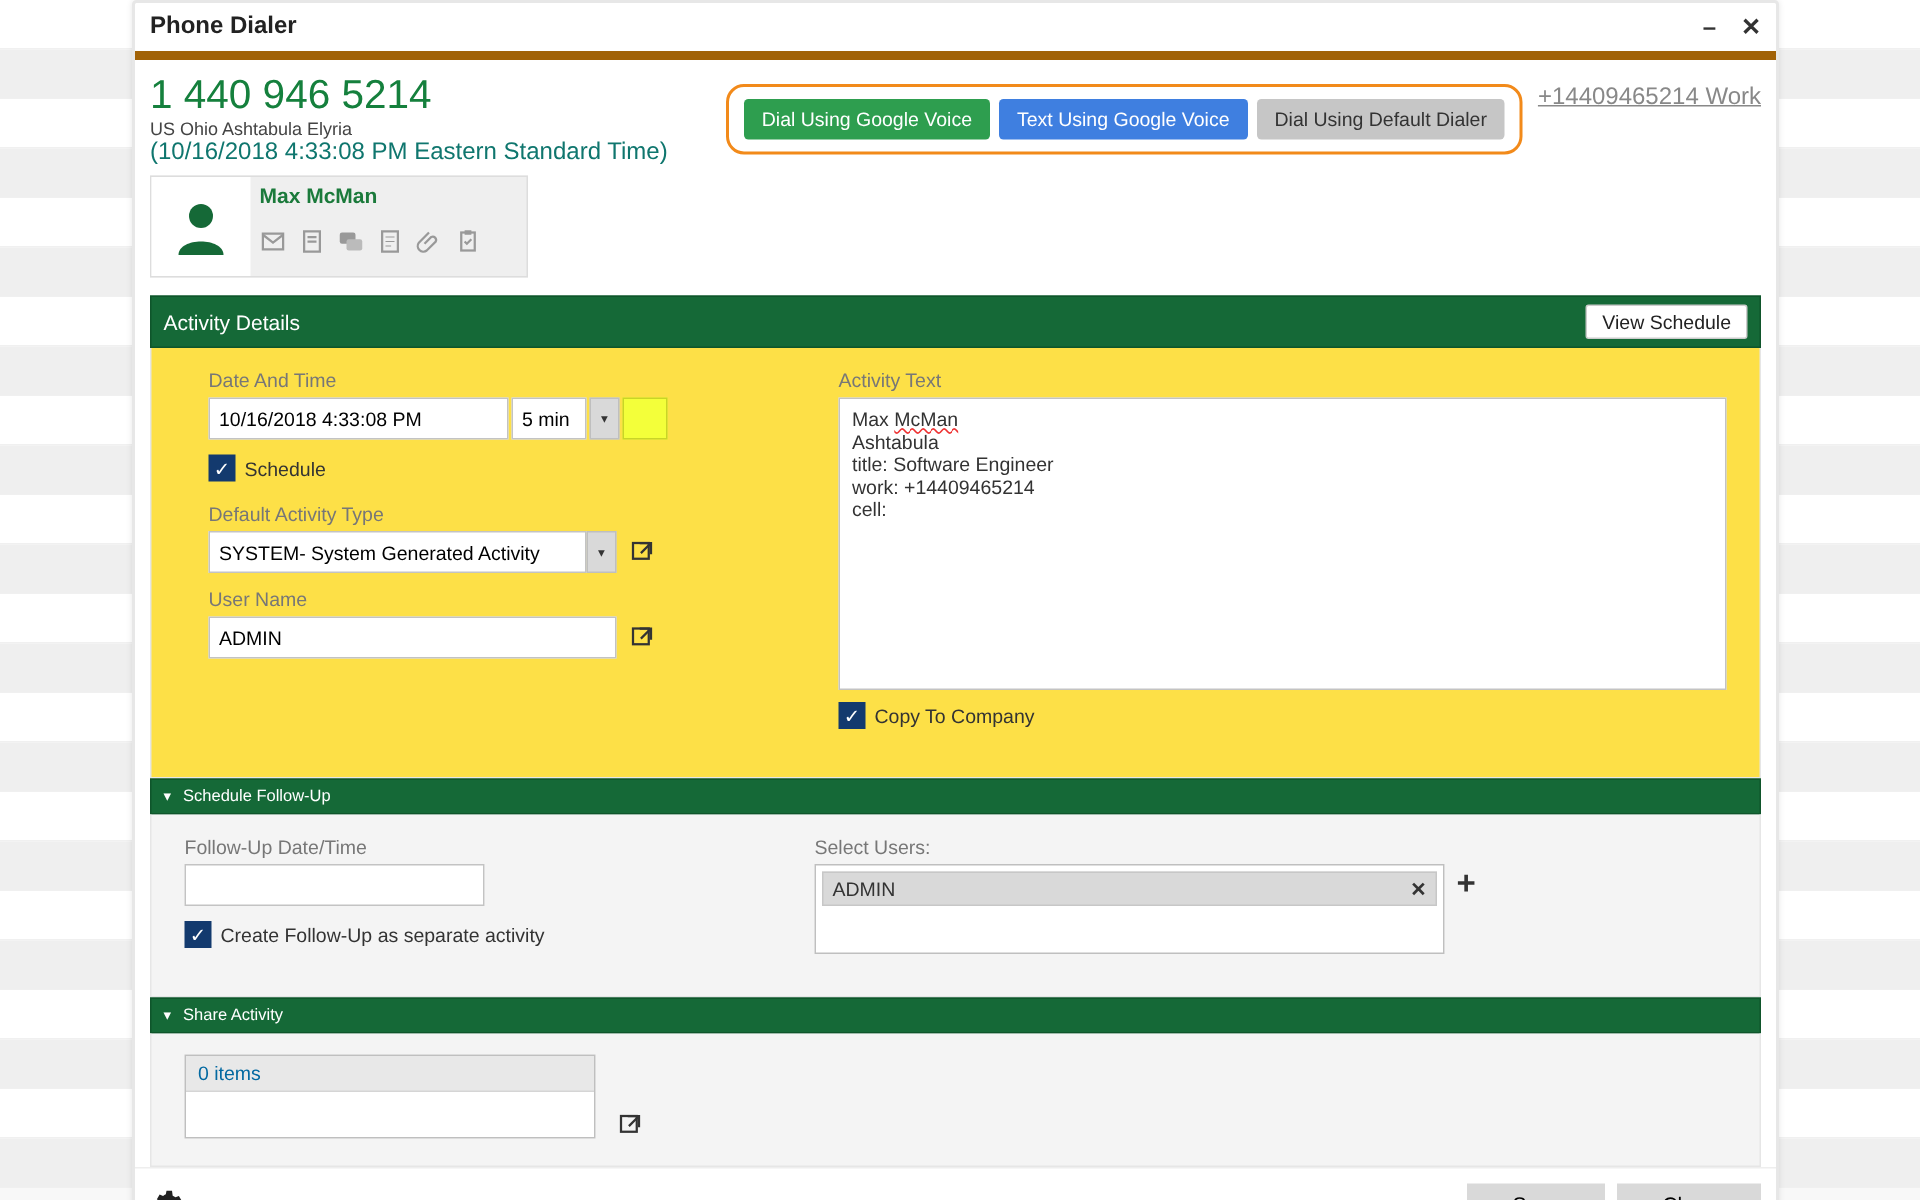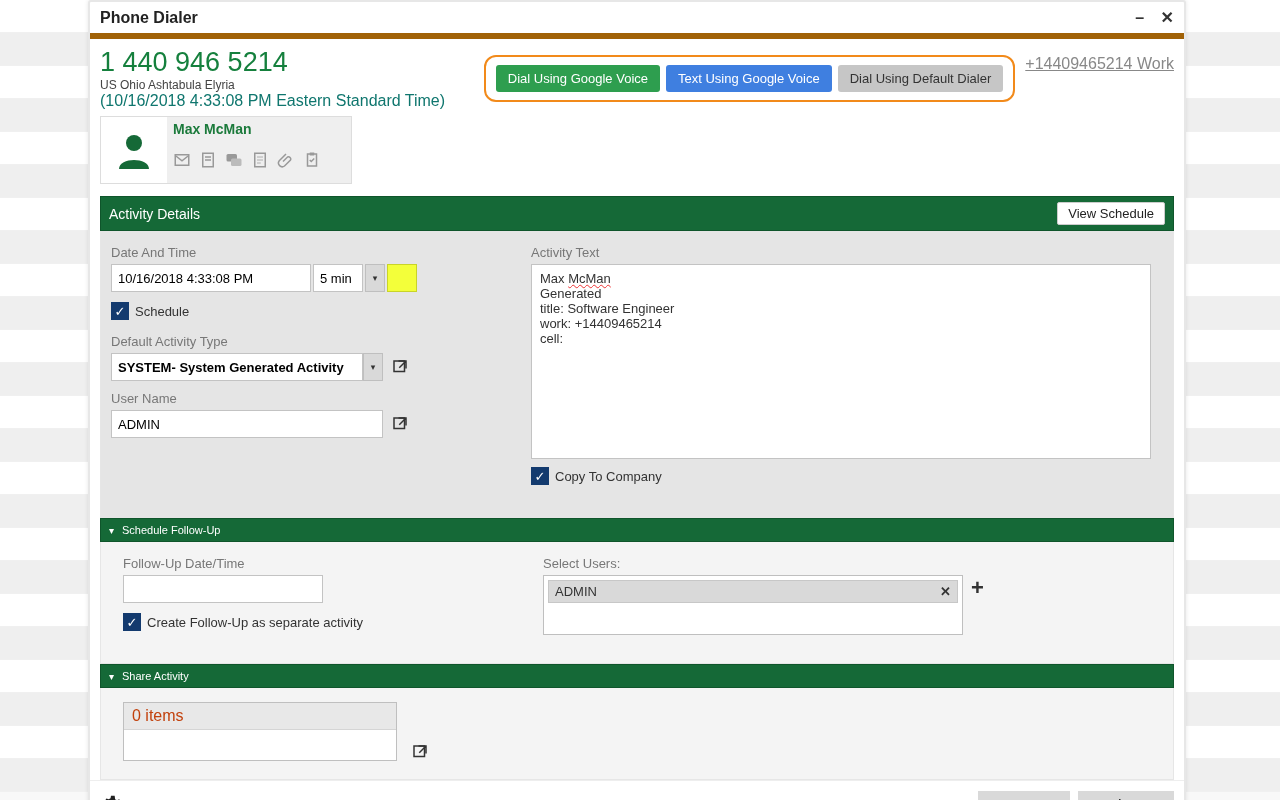--- a/index.html
+++ b/index.html
@@ -31,21 +31,21 @@
   .contact-card { margin:6px 10px 12px 10px; width:252px; height:68px; background:#efefef; border:1px solid #ddd; display:flex; }
   .avatar { width:66px; height:66px; background:#fff; display:flex; align-items:center; justify-content:center; }
   .contact-info { padding:4px 6px; flex:1; }
   .contact-name { color:#1b7a3b; font-weight:600; font-size:14px; }
   .icon-row { display:flex; gap:8px; margin-top:14px; }
   .icon-row svg { width:18px; height:18px; fill:#999; }
 
   .section-bar { background:#156937; color:#fff; display:flex; align-items:center; justify-content:space-between; padding:5px 8px; font-size:14px; margin:0 10px; border:1px solid #0f552b; }
   .section-bar .vs-btn { background:#fff; color:#222; border:1px solid #ccc; padding:3px 10px; font-size:13px; cursor:pointer; border-radius:2px; }
 
-  .section-body { background:#e5e5e5; margin:0 10px; padding:14px 22px 18px 10px; border:1px solid #e6e6e6; border-top:none; }
+  .section-body { background:#fde047; margin:0 10px; padding:14px 22px 18px 38px; border:1px solid #e6e6e6; border-top:none; }
   .two-col { display:flex; gap:20px; }
   .col { flex:1; }
   .label { color:#777; font-size:13px; margin-bottom:4px; }
   .field-row { display:flex; align-items:center; gap:2px; margin-bottom:10px; }
   input.text, select.text { height:28px; border:1px solid #c3c3c3; padding:3px 6px; font-size:13px; background:#fff; }
   .dt-input { width:200px; }
   .dur-select { width:50px; }
   .dd-btn { width:20px; height:28px; background:#d9d9d9; border:1px solid #bfbfbf; display:flex; align-items:center; justify-content:center; font-size:9px; cursor:pointer; }
   .yellow-box { width:30px; height:28px; background:#f3ff3a; border:1px solid #c9d428; }
   .check-row { display:flex; align-items:center; gap:6px; font-size:13px; color:#333; margin-bottom:14px; }
@@ -62,21 +62,21 @@
 
   .fu-body { background:#f4f4f4; margin:0 10px; padding:14px 22px 18px 22px; border:1px solid #e6e6e6; border-top:none; }
   .fu-input { width:200px; height:28px; border:1px solid #c3c3c3; background:#fff; }
   .users-box { border:1px solid #bfbfbf; background:#fff; min-height:60px; padding:4px; position:relative; width:420px; }
   .user-chip { background:#d9d9d9; border:1px solid #c7c7c7; padding:3px 6px; font-size:13px; display:flex; justify-content:space-between; align-items:center; }
   .user-chip .x { cursor:pointer; font-weight:bold; }
   .plus { font-size:22px; font-weight:bold; cursor:pointer; margin-left:8px; }
 
   .share-body { background:#f4f4f4; margin:0 10px; padding:14px 22px 18px 22px; border:1px solid #e6e6e6; border-top:none; display:flex; align-items:flex-end; gap:8px; }
   .share-list { width:274px; border:1px solid #bfbfbf; background:#fff; }
-  .share-header { background:#e8e8e8; padding:4px 8px; font-size:16px; color:#c2410c; border-bottom:1px solid #d5d5d5; }
+  .share-header { background:#e8e8e8; padding:4px 8px; font-size:13px; color:#0369a1; border-bottom:1px solid #d5d5d5; }
   .share-list-body { height:30px; }
 
   .footer { display:flex; align-items:center; padding:10px; border-top:1px solid #eee; }
   .gear { width:22px; height:22px; cursor:pointer; }
   .footer-buttons { margin-left:auto; display:flex; gap:8px; }
   .fbtn { background:#d9d9d9; border:none; padding:6px 30px; font-size:14px; cursor:pointer; }
 </style>
 </head>
 <body>
 
@@ -189,21 +189,21 @@
           <div class="yellow-box"></div>
         </div>
         <div class="check-row">
           <div class="checkbox">✓</div>
           <span>Schedule</span>
         </div>
 
         <div class="label">Default Activity Type</div>
         <div class="field-row">
           <div class="combo" style="width:272px">
-            <input class="text" style="width: 252px; font-weight: bold;" value="SYSTEM- System Generated Activity">
+            <input class="text" style="width: 252px;" value="SYSTEM- System Generated Activity">
             <div class="dd-btn">▾</div>
           </div>
           <span class="popout"><svg viewBox="0 0 24 24">
                 <rect x="4" y="4" width="14" height="14"></rect>
                 <path d="M10 4h10v10M20 4l-9 9"></path>
               </svg></span>
         </div>
 
         <div class="label">User Name</div>
         <div class="field-row">
@@ -212,21 +212,21 @@
                 <rect x="4" y="4" width="14" height="14"></rect>
                 <path d="M10 4h10v10M20 4l-9 9"></path>
               </svg></span>
         </div>
       </div>
 
       <div class="col">
         <div class="label">Activity Text</div>
         <div style="width:100%;height:195px;border:1px solid #c3c3c3;padding:6px 8px;font-size:13px;background:#fff;overflow:auto">
           <div><span>Max </span><span class="misspell">McMan</span></div>
-          <div>Generated</div>
+          <div>Ashtabula</div>
           <div>title: Software Engineer</div>
           <div>work: +14409465214</div>
           <div>cell:</div>
         </div>
         <div class="check-row" style="margin-top:8px">
           <div class="checkbox">✓</div>
           <span>Copy To Company</span>
         </div>
       </div>
     </div>

